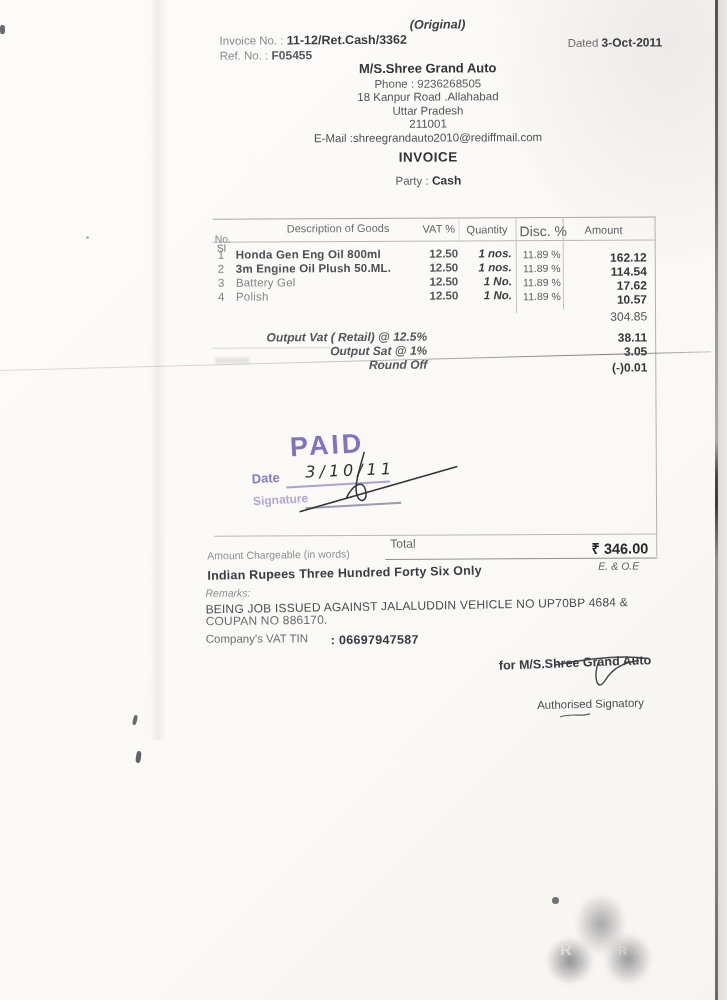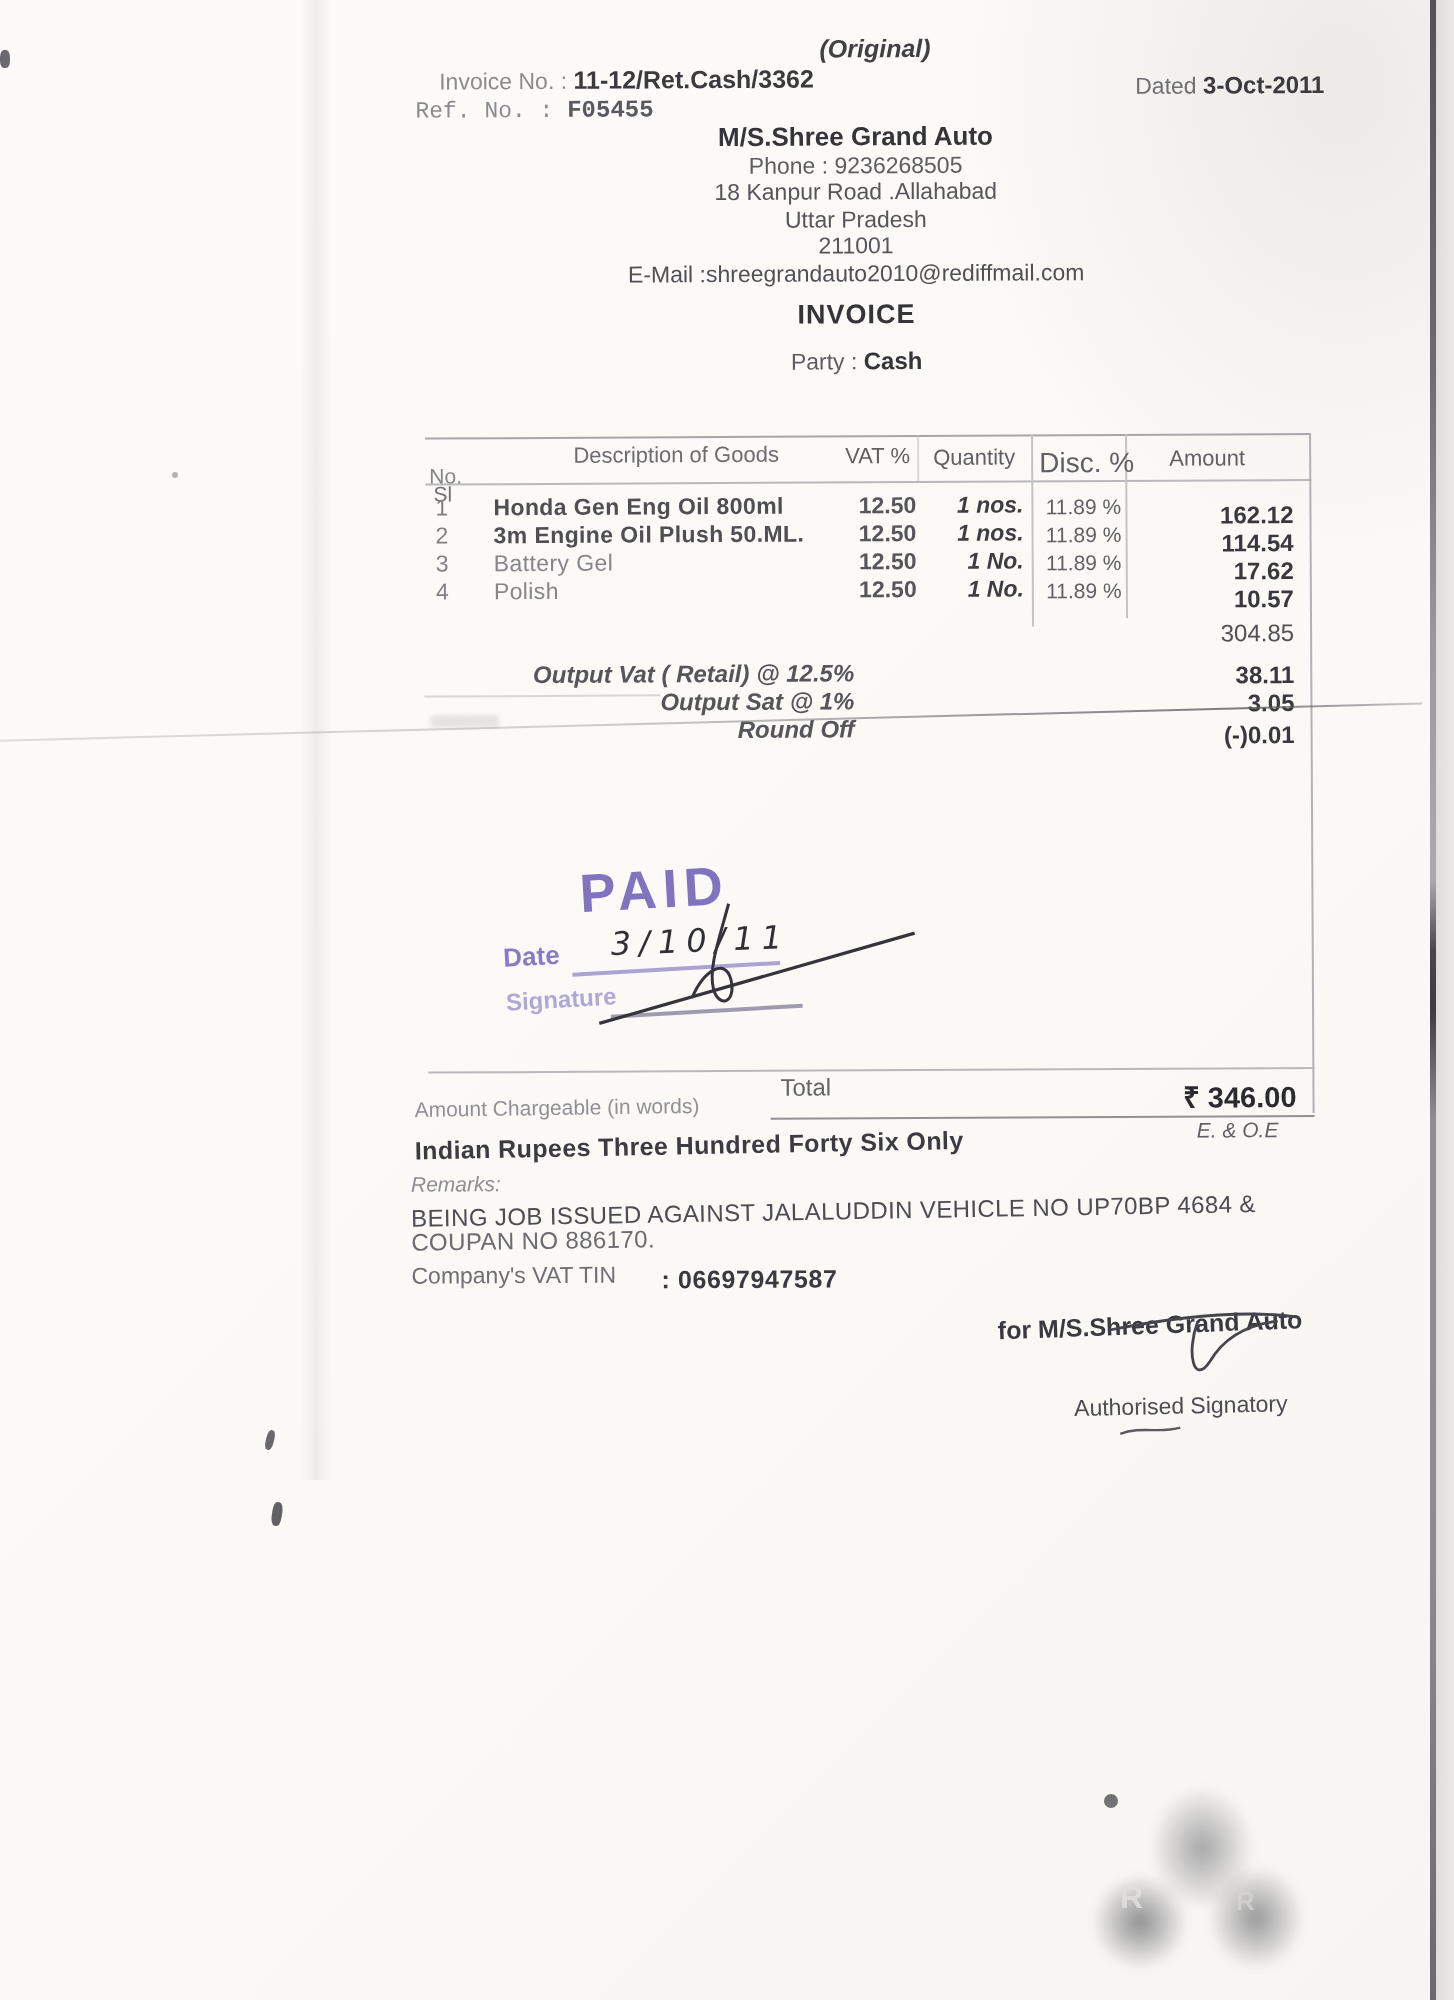--- a/index.html
+++ b/index.html
@@ -19,21 +19,21 @@
   .mgray{color:#6e6e73;}
   .ink{color:#3a3a3f;}
   .b{font-weight:bold;}
   .i{font-style:italic;}
   .ctr{text-align:center;}
   .rt{text-align:right;}
   .hline{position:absolute;height:1px;background:#b9b9bc;}
   .vline{position:absolute;width:1px;background:#c3c3c6;}
   .trow{position:absolute;left:0;width:727px;height:14px;font-size:11.5px;}
   .c-sl{position:absolute;left:219px;color:#808084;}
-  .c-desc{position:absolute;left:248px;color:#4e4e53;font-weight:600;letter-spacing:.2px;}
+  .c-desc{position:absolute;left:237px;color:#4e4e53;font-weight:600;letter-spacing:.2px;}
   .c-desc.faded{color:#85858a;font-weight:400;}
   .c-vat{position:absolute;left:424px;width:42px;text-align:center;color:#55555a;font-weight:bold;}
   .c-qty{position:absolute;left:455px;width:58px;text-align:right;font-weight:bold;color:#3d3d42;font-style:italic;}
   .c-disc{position:absolute;left:520px;width:46px;color:#5f5f64;font-size:10.5px;padding-top:1px;text-align:center;}
   .c-amt{position:absolute;left:558px;width:90px;text-align:right;font-weight:bold;font-size:12px;color:#38383d;}
   .chargelabel{position:absolute;left:200px;width:228px;text-align:right;font-style:italic;font-weight:600;color:#55555a;font-size:12px;}
   .chargeval{position:absolute;left:558px;width:90px;text-align:right;font-weight:bold;font-size:12px;color:#38383d;}
   .stamp{position:absolute;left:248px;top:432px;width:230px;height:95px;transform:rotate(-3deg);}
   .paid{position:absolute;left:44px;top:-4px;font-size:27px;font-weight:bold;letter-spacing:3px;color:rgba(106,92,181,.85);}
   .stamp-lab{color:rgba(106,92,181,.8);font-weight:bold;}
@@ -57,21 +57,21 @@
     <div class="abs" style="left:222px;top:33px;font-size:11.5px;">
       <span class="gray">Invoice No. :</span>
       <span class="b ink" style="font-size:12.5px;">11-12/Ret.Cash/3362</span>
     </div>
 
     <div class="abs" style="left:570px;top:37px;font-size:11.5px;">
       <span class="mgray">Dated</span>
       <span class="b ink" style="font-size:12px;">3-Oct-2011</span>
     </div>
 
-    <div class="abs" style="left:210px;top:48px;font-size:11.5px;font-family:Liberation Mono, monospace;">
+    <div class="abs" style="left:222px;top:48px;font-size:11.5px;">
       <span class="gray">Ref. No. :</span>
       <span class="b" style="color:#595960;font-size:12px;">F05455</span>
     </div>
 
     <div class="abs ctr" style="left:180px;top:62px;width:500px;line-height:13.5px;">
       <div class="b" style="font-size:13px;color:#343439;margin-bottom:2px;">M/S.Shree Grand Auto</div>
       <div style="font-size:11.5px;color:#5c5c61;">Phone : 9236268505</div>
       <div style="font-size:11.5px;color:#55555a;">18 Kanpur Road .Allahabad</div>
       <div style="font-size:11.5px;color:#55555a;">Uttar Pradesh</div>
       <div style="font-size:11.5px;color:#55555a;">211001</div>

